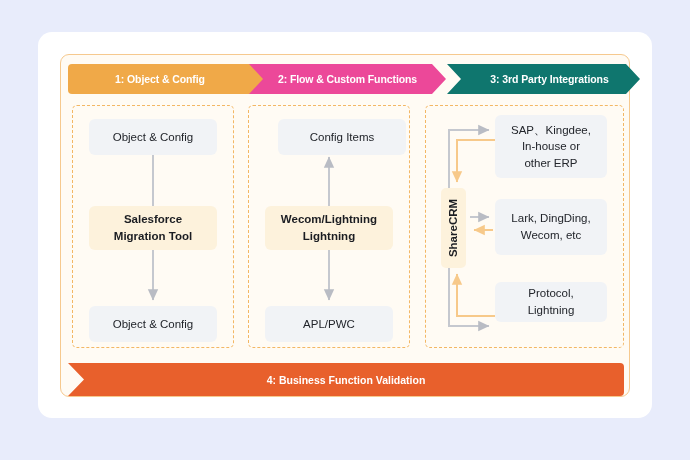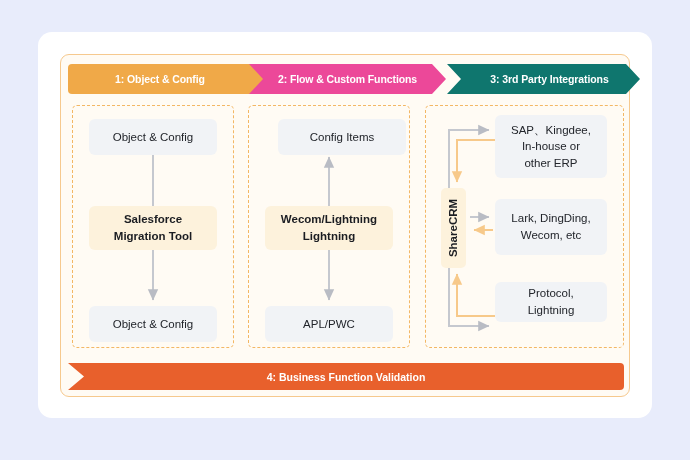--- a/index.html
+++ b/index.html
@@ -171,21 +171,21 @@
     height: 460px;
     pointer-events: none;
   }
 
   
   .banner {
     position: absolute;
     left: 68px;
     top: 363px;
     width: 556px;
-    height: 27px;
+    height: 33px;
     background: #e8602c;
     border-radius: 0 4px 4px 0;
     clip-path: polygon(0 0, 100% 0, 100% 100%, 0 100%, 16px 50%);
     display: flex;
     align-items: center;
     justify-content: center;
     color: #ffffff;
     font-size: 10.5px;
     font-weight: bold;
     white-space: nowrap;

